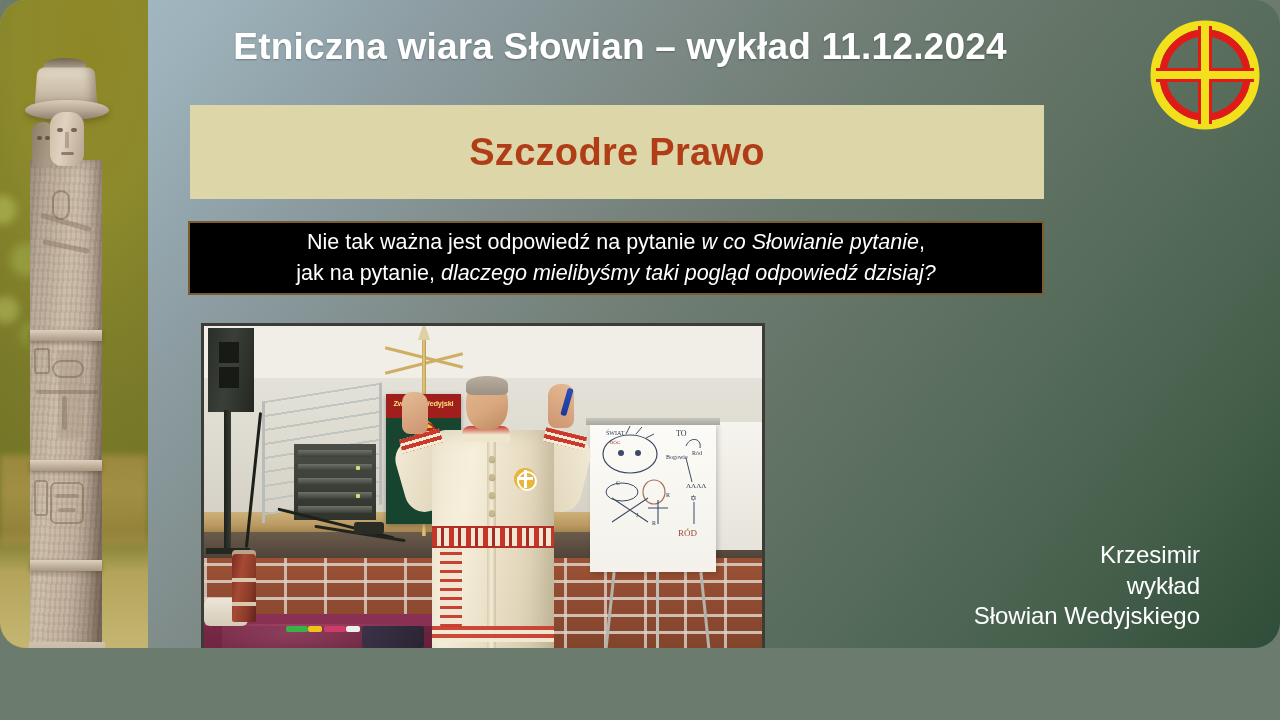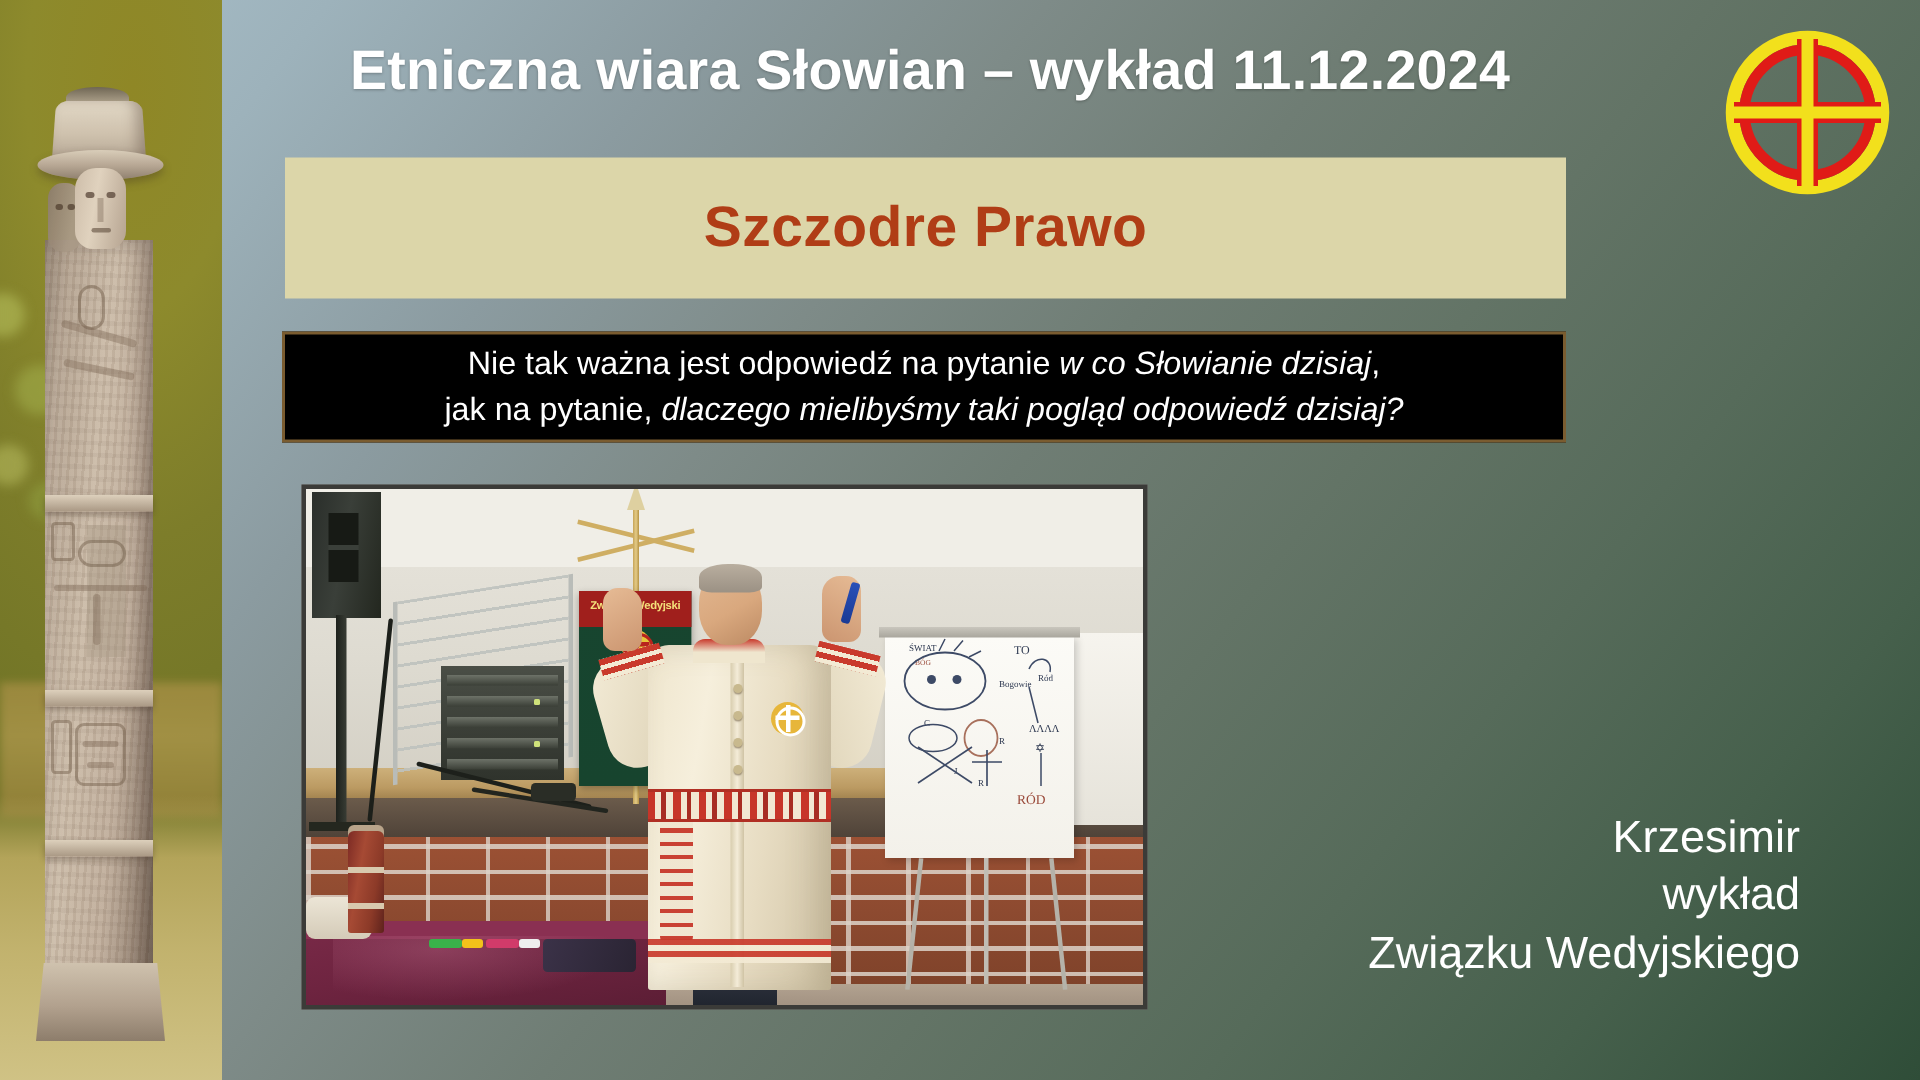--- a/index.html
+++ b/index.html
@@ -5,33 +5,34 @@
   * { margin:0; padding:0; box-sizing:border-box; }
   html,body { width:1280px; height:720px; overflow:hidden; }
   body {
     font-family:"Liberation Sans", sans-serif;
     background:#6b7b6e;
     position:relative;
   }
 
   
   #slide {
-    position:absolute; left:0; top:0; width:1280px; height:720px;
+    position:absolute; left:0; top:0; width:1280px; height:648px;
     background:
       linear-gradient(128deg,
         #a9c0cb 0%,
         #9db2bb 12%,
         #8b9ba0 26%,
         #7e8b88 38%,
         #6f7d74 50%,
         #637466 62%,
         #566b5a 74%,
         #46604c 86%,
         #2f4d38 100%);
     overflow:hidden;
+    border-radius:26px;
   }
 
   
   #left-strip {
     position:absolute; left:0; top:0; width:148px; height:720px;
     overflow:hidden;
     background:
       radial-gradient(ellipse 160% 70% at 60% 8%, #8f8726 0%, #8d8a2c 30%, #7d7d2a 60%, #6f7326 100%),
       linear-gradient(180deg,#8a8526 0%, #8e8a2e 30%, #9a9440 62%, #a59a52 80%, #b2a763 100%);
   }
@@ -516,21 +517,21 @@
   }
   .ink { position:absolute; color:#4a5a78; font-size:6px; font-family:"Liberation Serif", serif;text-align:right; }
   .ink-r { color:#9a4a3a; }
   .ink-d { color:#2f3a52; }
 
   
   #attrib {
     position:absolute; right:80px; top:540px; width:420px;
     text-align:right; color:#ffffff;
   }
-  #attrib div { font-size:30px; line-height:1.28; }
+  #attrib div { font-size:24px; line-height:1.28; }
 
   
   #logo {
     position:absolute; left:1148px; top:18px; width:114px; height:114px;
   }
 </style>
 </head>
 <body>
 
 <div id="slide">
@@ -580,21 +581,21 @@
     </div>
   </div>
 
   <div id="title">Etniczna wiara Słowian – wykład 11.12.2024</div>
 
   <div id="subtitle-band">
     <span id="subtitle-text">Szczodre Prawo</span>
   </div>
 
   <div id="quote-box">
-    <div class="quote-line"><span>Nie tak ważna jest odpowiedź na pytanie </span><span class="it">w co Słowianie dzisiaj</span><span>,</span></div>
+    <div class="quote-line"><span>Nie tak ważna jest odpowiedź na pytanie </span><span class="it">w co Słowianie pytanie</span><span>,</span></div>
     <div class="quote-line"><span>jak na pytanie, </span><span class="it">dlaczego mielibyśmy taki pogląd odpowiedź dzisiaj?</span></div>
   </div>
 
   <div id="photo">
     <div class="ph" id="ph-wall"></div>
     <div class="ph" id="ph-wall-upper"></div>
     <div class="ph" id="ph-stage"></div>
     <div class="ph" id="ph-stage-front"></div>
     <div class="ph" id="ph-brick"></div>
     <div class="ph" id="ph-floor"></div>
@@ -710,21 +711,21 @@
     <div class="ph" id="ph-pen"></div>
     <div class="ph" id="ph-neck"></div>
     <div class="ph" id="ph-robe-collar"></div>
     <div class="ph" id="ph-head"></div>
     <div class="ph" id="ph-hair"></div>
   </div>
 
   <div id="attrib">
     <div>Krzesimir</div>
     <div>wykład</div>
-    <div>Związku Wedyjskiego</div>
+    <div>Słowian Wedyjskiego</div>
   </div>
 
   <div id="logo">
     <svg width="114" height="114" viewBox="0 0 114 114">
 
       <circle cx="57" cy="57" r="50" fill="none" stroke="#f2e01c" stroke-width="9"></circle>
 
       <circle cx="57" cy="57" r="42" fill="none" stroke="#e01b17" stroke-width="7"></circle>
 
       <rect x="50" y="8" width="14" height="98" fill="#e01b17"></rect>

